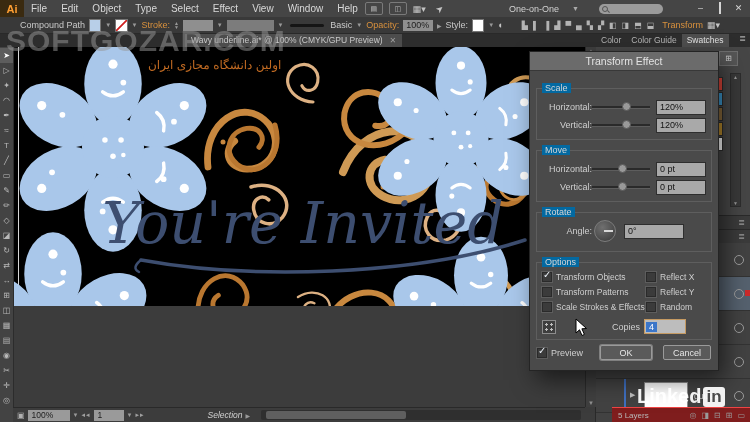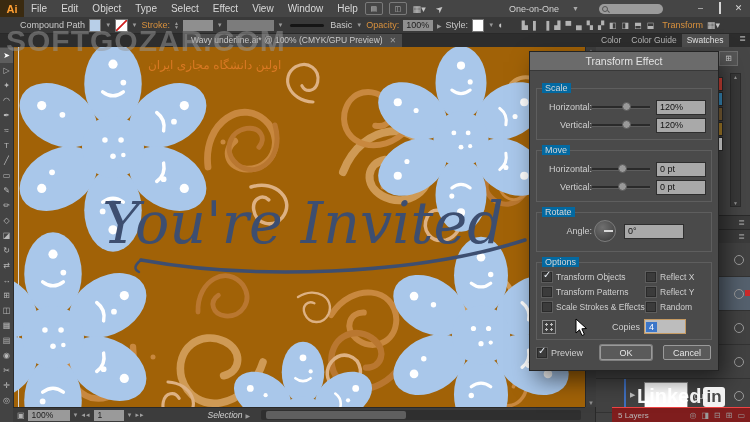--- a/index.html
+++ b/index.html
@@ -53,21 +53,21 @@
 
   
   .toolcol{position:absolute;left:0;top:47px;width:13px;bottom:0;background:#434343;
            border-right:1px solid #2c2c2c;display:flex;flex-direction:column;align-items:center;
            padding-top:1px;z-index:2;}
   .tool{width:13px;height:15px;font-size:8px;color:#b9b9b9;display:flex;align-items:center;
         justify-content:center;overflow:hidden;}
   .tool.active{background:#5d5d5d;color:#fff;}
 
   
-  .canvas{position:absolute;left:13px;top:47px;width:572px;height:360px;background:#a16207;overflow:hidden;}
+  .canvas{position:absolute;left:13px;top:47px;width:572px;height:259px;background:#000000;overflow:hidden;}
   .vscroll{position:absolute;left:585px;top:47px;width:10px;height:360px;background:#3f3f3f;
            border-left:1px solid #2b2b2b;z-index:2;}
   .vscroll .arr{position:absolute;left:0;width:10px;text-align:center;font-size:6px;color:#8f8f8f;}
   .vthumb{position:absolute;left:1px;width:7px;top:26px;height:110px;background:#666;border-radius:3px;}
 
   
   .dock{position:absolute;left:595px;top:47px;width:155px;bottom:0;background:#3f3f3f;
         border-left:1px solid #292929;z-index:1;}
   .swpanel{position:relative;height:168px;background:#464646;border-bottom:1px solid #2a2a2a;}
   .view-btns{position:absolute;top:4px;right:13px;display:flex;gap:4px;}

